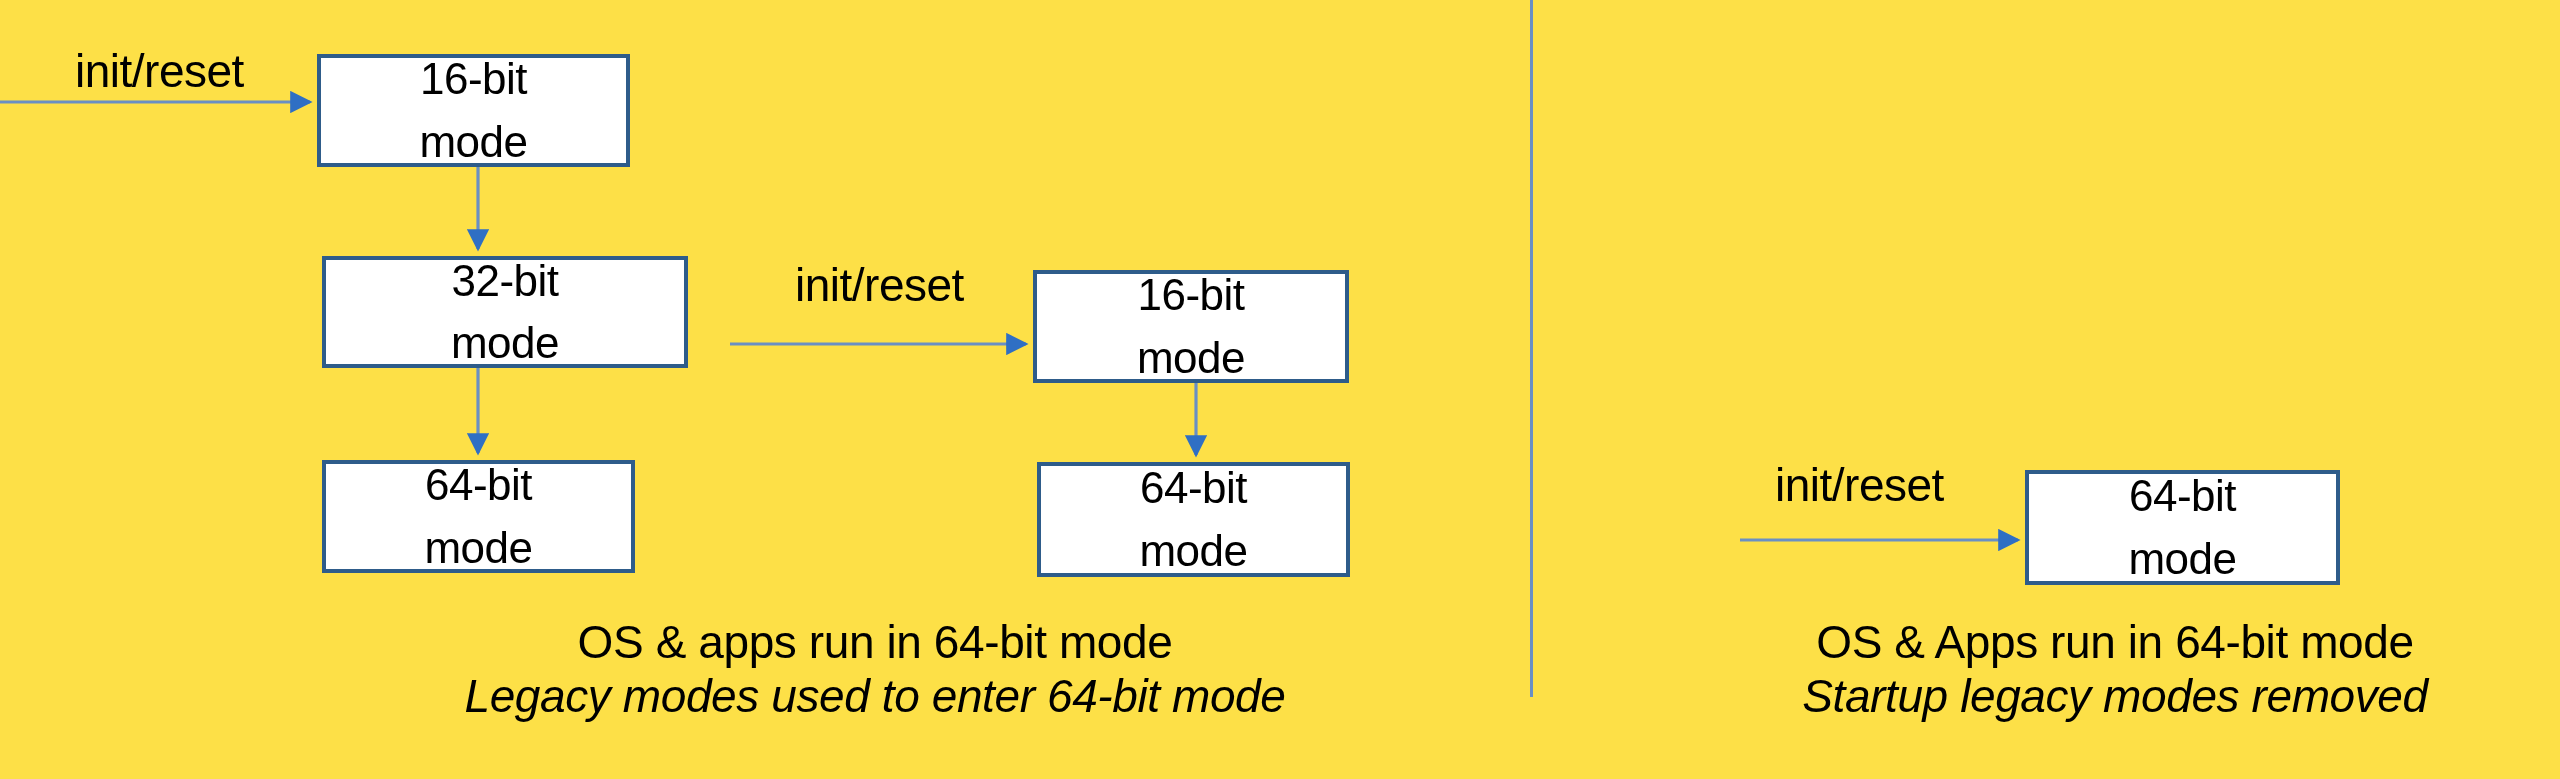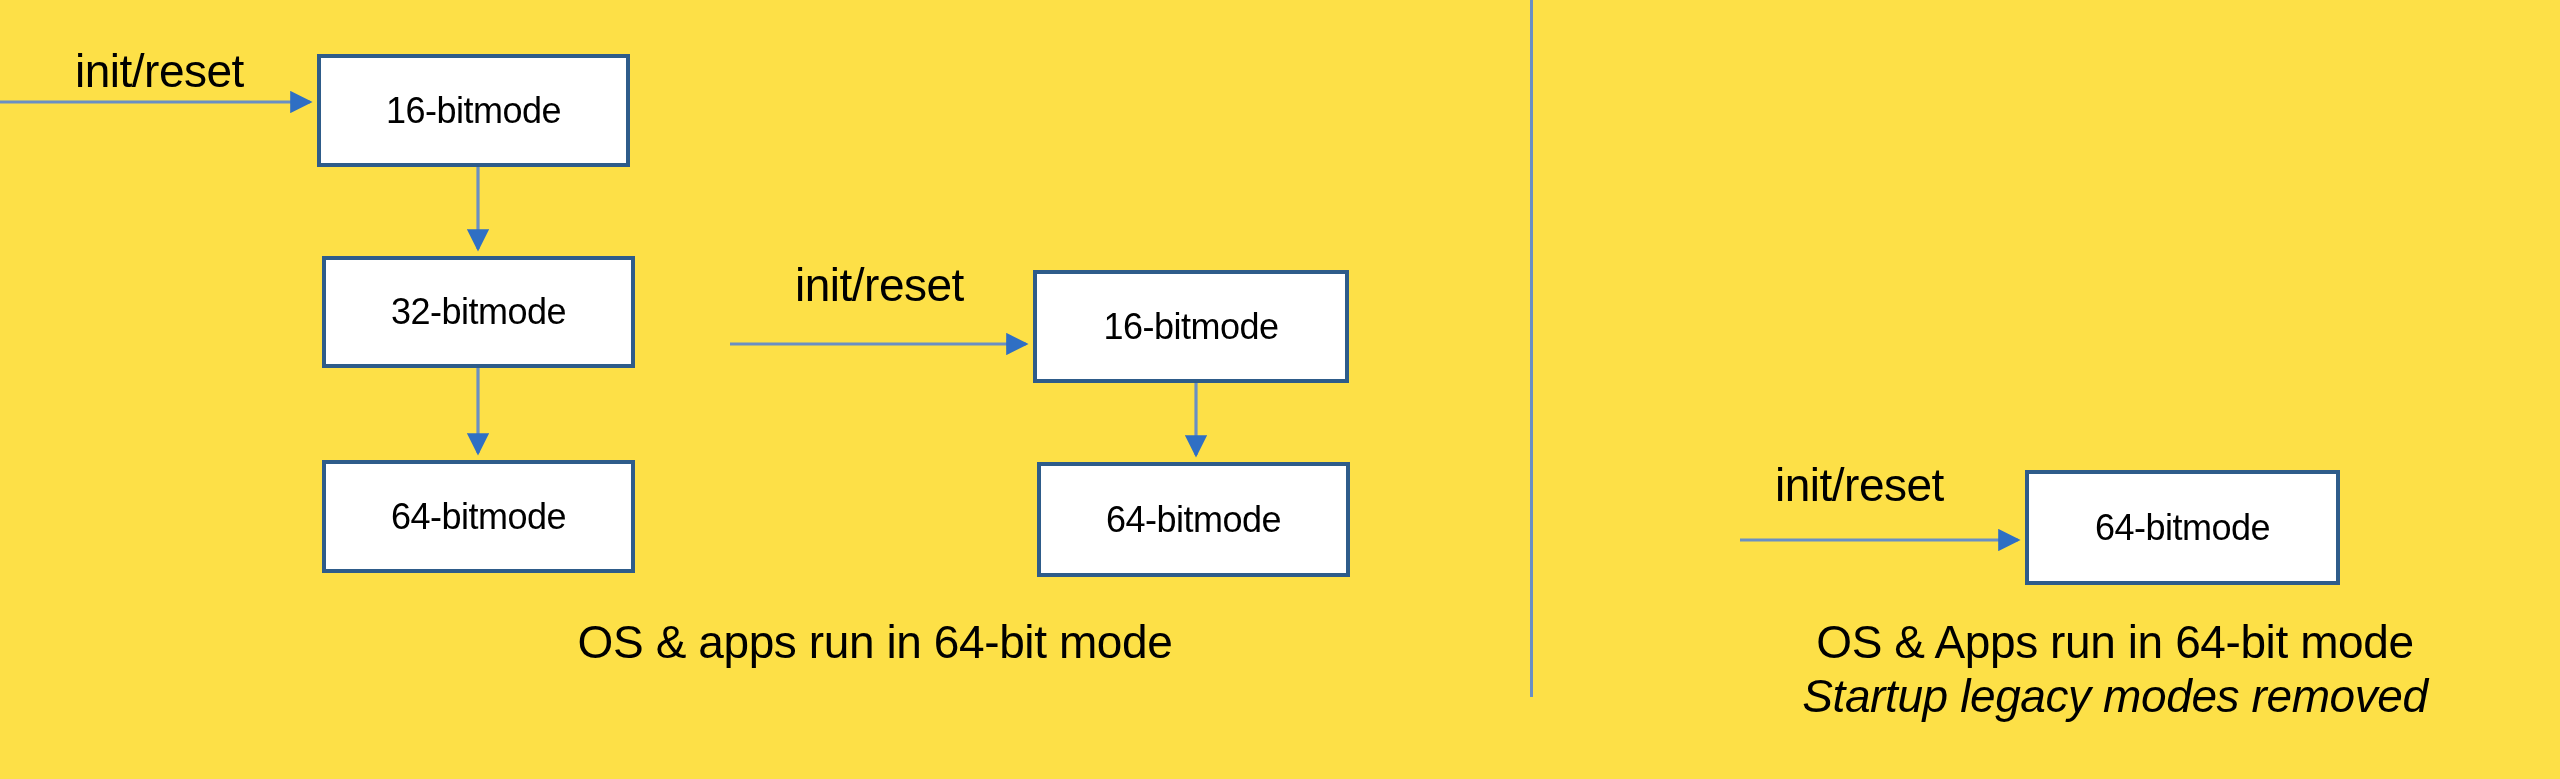--- a/index.html
+++ b/index.html
@@ -15,26 +15,26 @@
     background: #fde047;
     overflow: hidden;
     font-family: "Liberation Sans", sans-serif;
   }
   .mode-box {
     position: absolute;
     box-sizing: border-box;
     border: 4px solid #2E5C8A;
     background: #ffffff;
     display: flex;
-    flex-direction: row;
+    flex-direction: column;
     align-items: center;
     justify-content: center;
     color: #000000;
     font-family: "Liberation Sans", sans-serif;
-    font-size: 36px;
+    font-size: 44px;
     line-height: 1.42;
     letter-spacing: -0.5px;
     text-align: center;
   }
   .mode-box .line1,
   .mode-box .line2 {
     display: block;
     white-space: nowrap;
   }
   .edge-label {
@@ -115,21 +115,21 @@
 
   <div class="divider" style="left:1530px; top:0px; width:3px; height:697px;"></div>
 
   <div class="edge-label" style="left:75px; top:48px;">init/reset</div>
 
   <div class="mode-box" style="left:317px; top:54px; width:313px; height:113px;">
     <span class="line1">16-bit</span>
     <span class="line2">mode</span>
   </div>
 
-  <div class="mode-box" style="left:322px; top:256px; width:313px; height:112px;">
+  <div class="mode-box" style="left:322px; top:256px; width:366px; height:112px;">
     <span class="line1">32-bit</span>
     <span class="line2">mode</span>
   </div>
 
   <div class="mode-box" style="left:322px; top:460px; width:313px; height:113px;">
     <span class="line1">64-bit</span>
     <span class="line2">mode</span>
   </div>
 
   <div class="edge-label" style="left:795px; top:262px;">init/reset</div>
@@ -146,20 +146,21 @@
 
   <div class="edge-label" style="left:1775px; top:462px;">init/reset</div>
 
   <div class="mode-box" style="left:2025px; top:470px; width:315px; height:115px;">
     <span class="line1">64-bit</span>
     <span class="line2">mode</span>
   </div>
 
   <div class="caption-block" style="left:375px; top:615px; width:1000px;">
     <span class="caption-title">OS &amp; apps run in 64-bit mode</span>
+    <span class="caption-sub">Legacy modes used to enter 64-bit mode</span>
   </div>
 
   <div class="caption-block" style="left:1615px; top:615px; width:1000px;">
     <span class="caption-title">OS &amp; Apps run in 64-bit mode</span>
     <span class="caption-sub">Startup legacy modes removed</span>
   </div>
 
 </div>
 
 </body></html>

